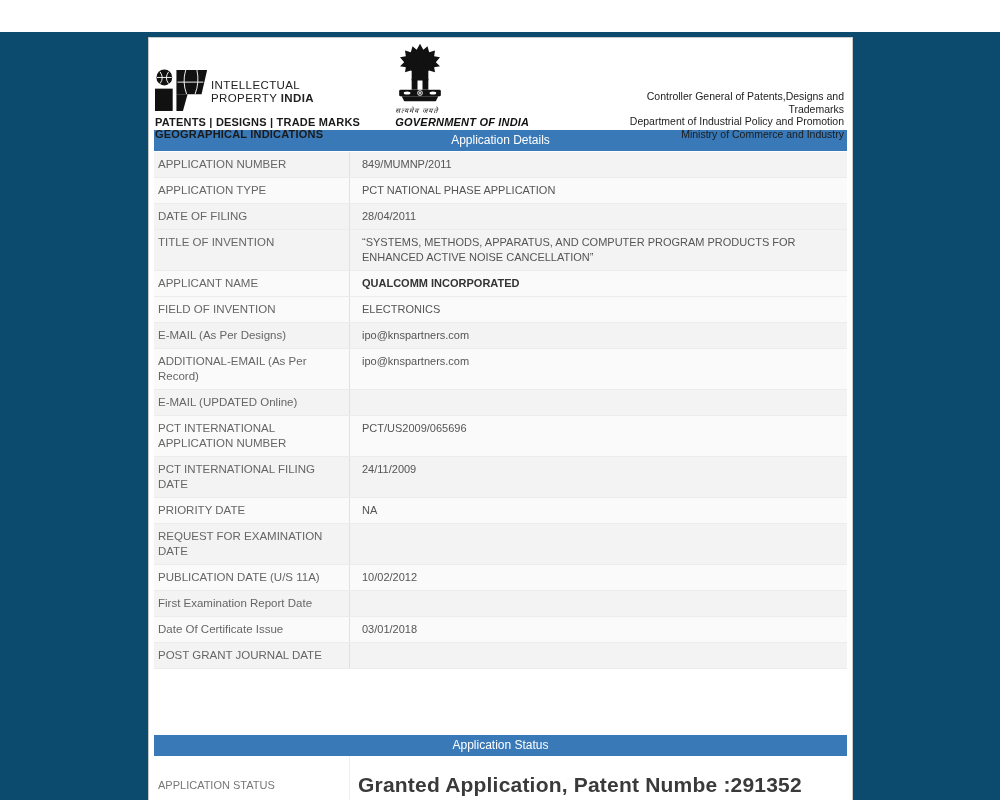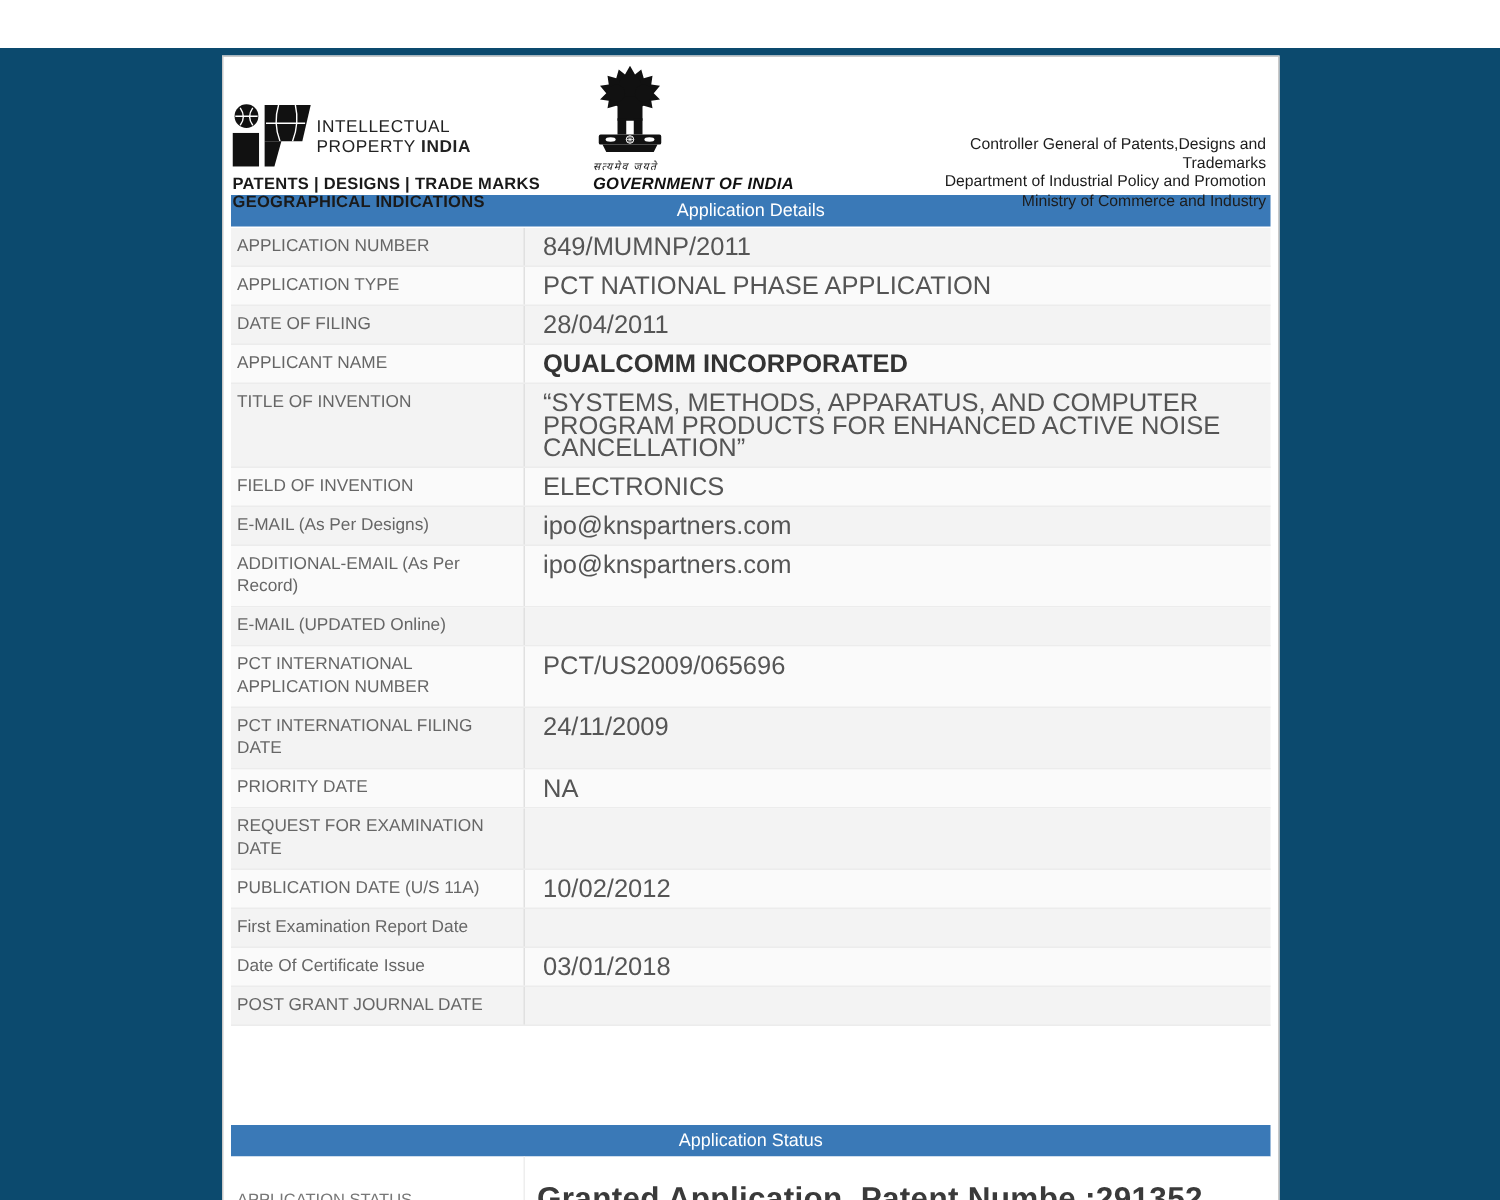--- a/index.html
+++ b/index.html
@@ -33,21 +33,21 @@
 
   
   .tbl{ margin:1px 5px 0 5px; }
   .trow{ display:flex; border-bottom:1px solid #ececec; }
   .trow.odd{ background:#f3f3f3; }
   .trow.even{ background:#fafafa; }
   .tlabel{
     width:196px; flex:0 0 196px; padding:5px 6px 5px 4px;
     font-size:11.5px; color:#666; border-right:1px solid #e0e0e0; line-height:15px;
   }
-  .tvalue{ flex:1; padding:5px 12px; font-size:17px; color:#555; line-height:15px; }
+  .tvalue{ flex:1; padding:5px 12px; font-size:11px; color:#555; line-height:15px; }
   .tvalue.strong{ font-weight:bold; color:#333; }
 
   
   .status-bar{ margin-top:66px; }
   .srow{ display:flex; margin:0 5px; background:#fff; height:58px; border-bottom:1px solid #f0f0f0; }
   .slabel{
     width:196px; flex:0 0 196px; display:flex; align-items:center; padding-left:4px;
     font-size:11px; color:#777; border-right:1px solid #eee;
   }
   .svalue{
@@ -129,27 +129,27 @@
         <div class="tvalue">849/MUMNP/2011</div>
       </div>
       <div class="trow even">
         <div class="tlabel">APPLICATION TYPE</div>
         <div class="tvalue">PCT NATIONAL PHASE APPLICATION</div>
       </div>
       <div class="trow odd">
         <div class="tlabel">DATE OF FILING</div>
         <div class="tvalue">28/04/2011</div>
       </div>
+      <div class="trow odd">
+        <div class="tlabel">TITLE OF INVENTION</div>
+        <div class="tvalue">“SYSTEMS, METHODS, APPARATUS, AND COMPUTER PROGRAM PRODUCTS FOR ENHANCED ACTIVE NOISE CANCELLATION”</div>
+      </div>
       <div class="trow even">
         <div class="tlabel">APPLICANT NAME</div>
         <div class="tvalue strong">QUALCOMM INCORPORATED</div>
-      </div>
-      <div class="trow odd">
-        <div class="tlabel">TITLE OF INVENTION</div>
-        <div class="tvalue">“SYSTEMS, METHODS, APPARATUS, AND COMPUTER PROGRAM PRODUCTS FOR ENHANCED ACTIVE NOISE CANCELLATION”</div>
       </div>
       <div class="trow even">
         <div class="tlabel">FIELD OF INVENTION</div>
         <div class="tvalue">ELECTRONICS</div>
       </div>
       <div class="trow odd">
         <div class="tlabel">E-MAIL (As Per Designs)</div>
         <div class="tvalue">ipo@knspartners.com</div>
       </div>
       <div class="trow even">

